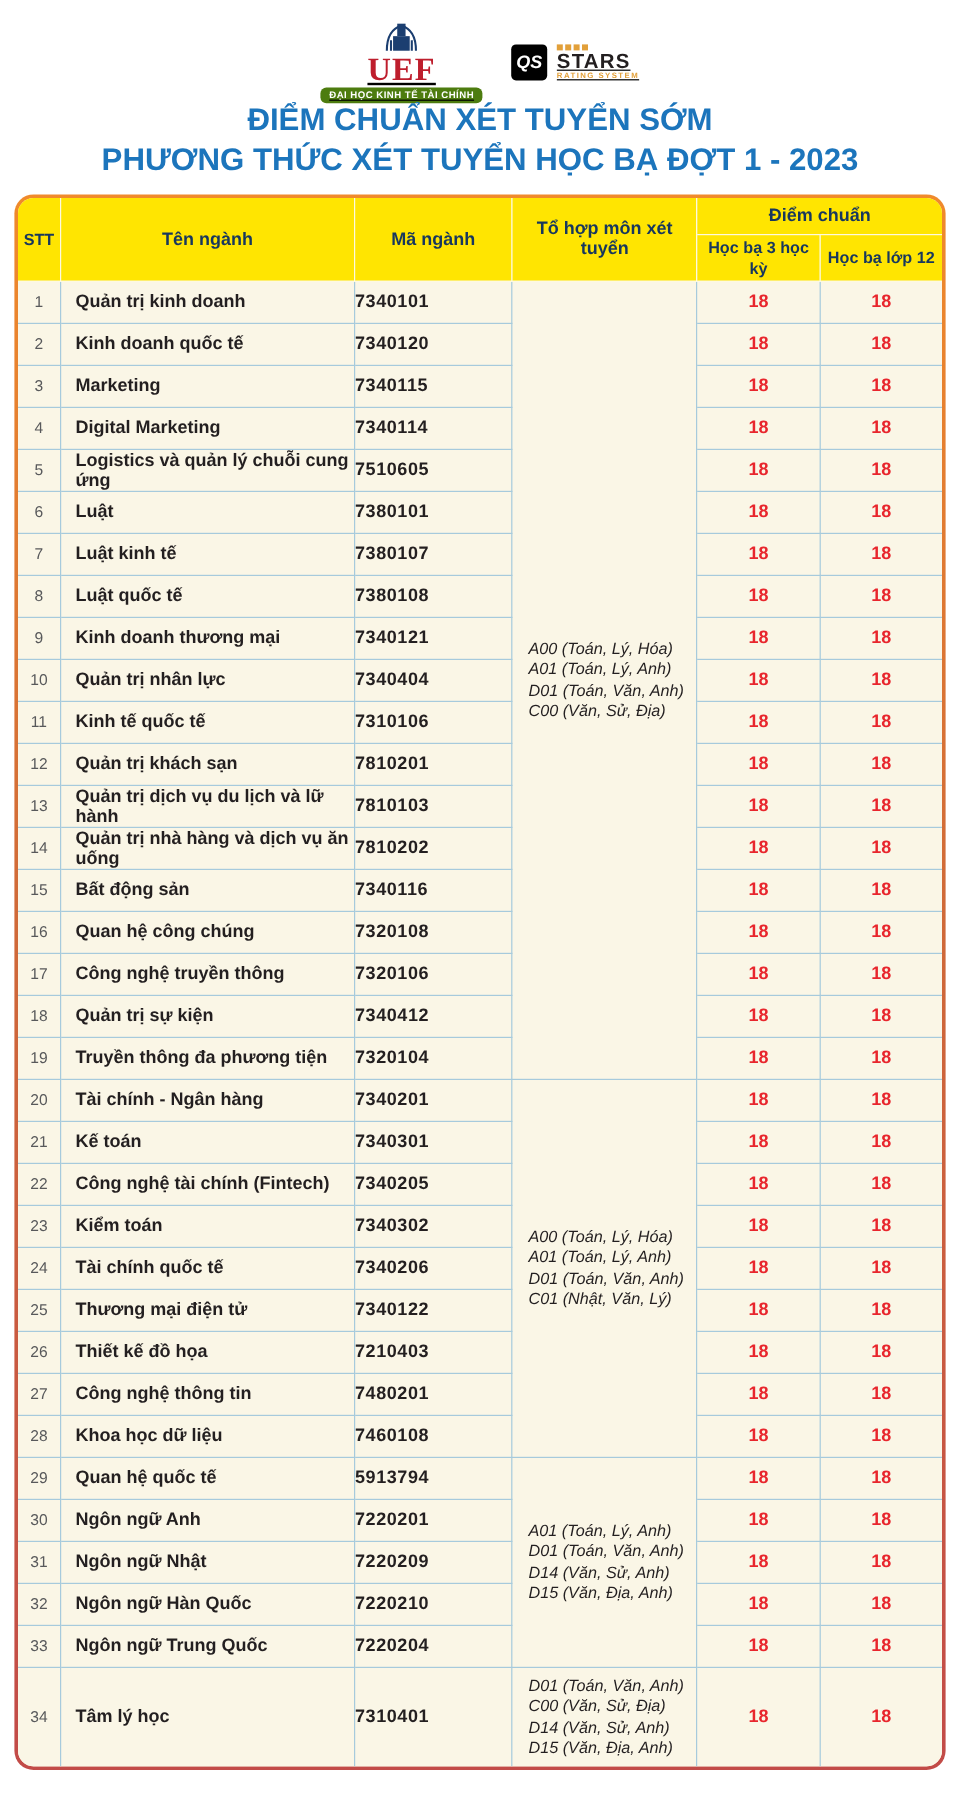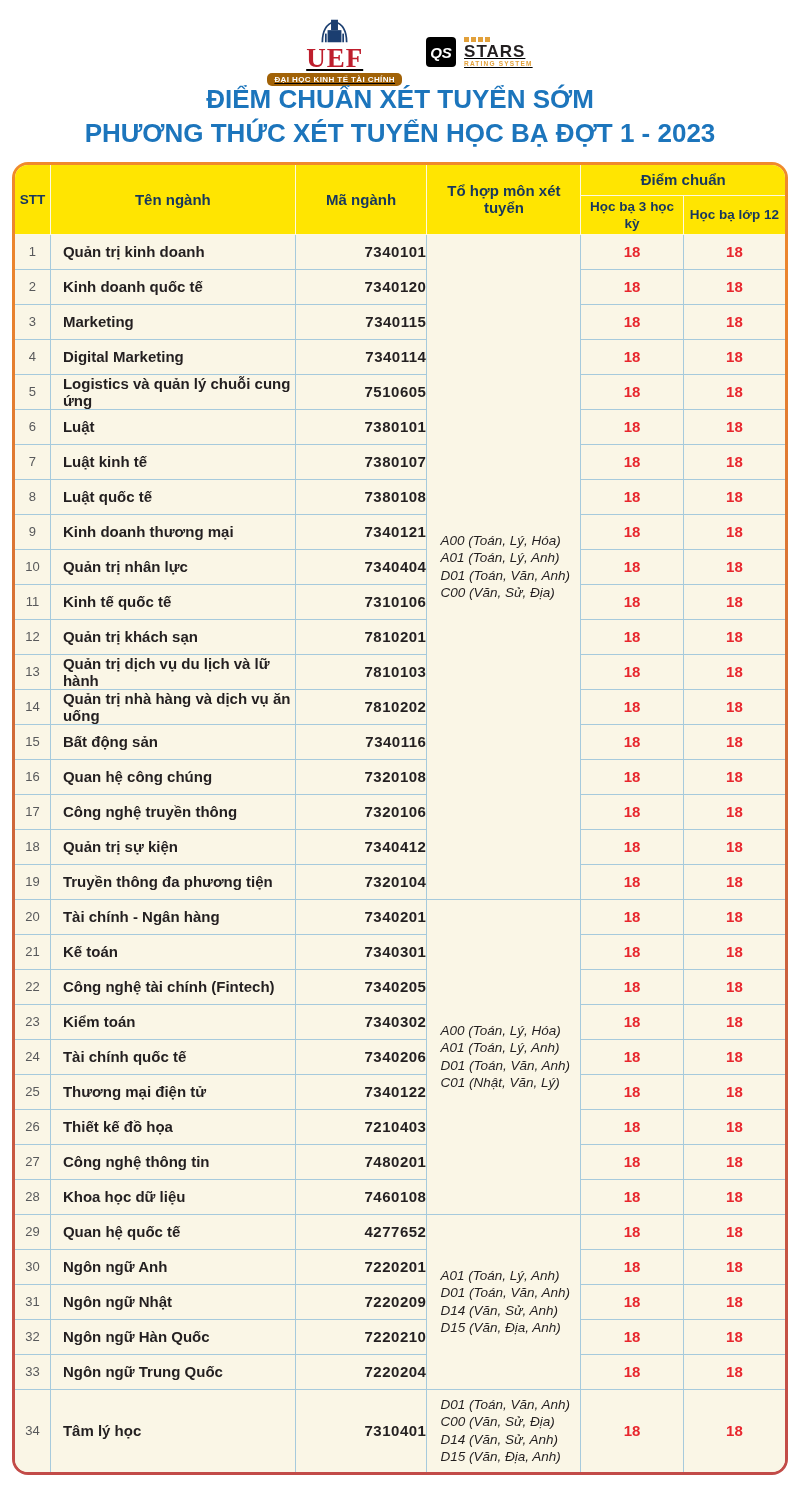--- a/index.html
+++ b/index.html
@@ -16,21 +16,21 @@
     display:flex; justify-content:center; align-items:center;
     gap:24px; padding-top:26px; height:78px;text-decoration:underline;
   }
   .uef-logo { display:flex; flex-direction:column; align-items:center; }
   .uef-emblem { height:26px; margin-bottom:1px; }
   .uef-abbr {
     font-family:"Liberation Serif", serif;
     color:#be1e2d; font-weight:bold; font-size:27px; line-height:26px; letter-spacing:1px;
   }
   .uef-bar {
-    background:#a16207; color:#ffffff; font-size:8px; font-weight:bold;
+    background:#4d7c0f; color:#ffffff; font-size:8px; font-weight:bold;
     letter-spacing:.4px; padding:2px 7px; border-radius:5px; margin-top:2px; white-space:nowrap;
   }
   .qs-logo { display:flex; align-items:center; gap:8px; }
   .qs-square {
     width:30px; height:30px; background:#000000; border-radius:4px;
     color:#ffffff; font-weight:bold; font-style:italic; font-size:15px;
     display:flex; align-items:center; justify-content:center;
   }
   .stars-block { display:flex; flex-direction:column; align-items:flex-start; }
   .stars-squares { display:flex; gap:2px; margin-bottom:1px; }
@@ -74,21 +74,21 @@
   tbody td {
     background:#faf6e6; border:1px solid #a6cadc;
     color:#231f20; height:35px; vertical-align:middle;
   }
   tbody tr td:first-child { border-left:none; }
   tbody tr td:last-child  { border-right:none; }
   tbody tr:last-child td  { border-bottom:none; }
 
   td.col-stt   { text-align:center; font-size:13px; color:#58595b; }
   td.col-name  { font-weight:bold; font-size:15px; padding-left:12px; }
-  td.col-code  { font-weight:bold; font-size:15px; text-align:right; letter-spacing:.5px; }
+  td.col-code  { font-weight:bold; font-size:15px; text-align:left; letter-spacing:.5px; }
   td.col-combo { font-style:italic; font-size:13.5px; line-height:17.5px; padding:6px 4px 6px 13px; }
   td.col-score { color:#e8262d; font-weight:bold; font-size:15px; text-align:center; }
 </style>
 </head>
 <body>
 
 <div class="logo-row">
   <div class="uef-logo">
     <svg class="uef-emblem" viewBox="0 0 40 30" width="35" height="26">
       <g fill="none" stroke="#1b3e70" stroke-width="2">
@@ -351,21 +351,21 @@
           <tr>
             <td class="col-stt">28</td>
             <td class="col-name">Khoa học dữ liệu</td>
             <td class="col-code">7460108</td>
             <td class="col-score">18</td>
             <td class="col-score">18</td>
           </tr>
           <tr>
             <td class="col-stt">29</td>
             <td class="col-name">Quan hệ quốc tế</td>
-            <td class="col-code">4277652</td>
+            <td class="col-code">5913794</td>
             <td class="col-combo" rowspan="5">
               <div>A01 (Toán, Lý, Anh)</div>
               <div>D01 (Toán, Văn, Anh)</div>
               <div>D14 (Văn, Sử, Anh)</div>
               <div>D15 (Văn, Địa, Anh)</div>
             </td>
             <td class="col-score">18</td>
             <td class="col-score">18</td>
           </tr>
           <tr>

